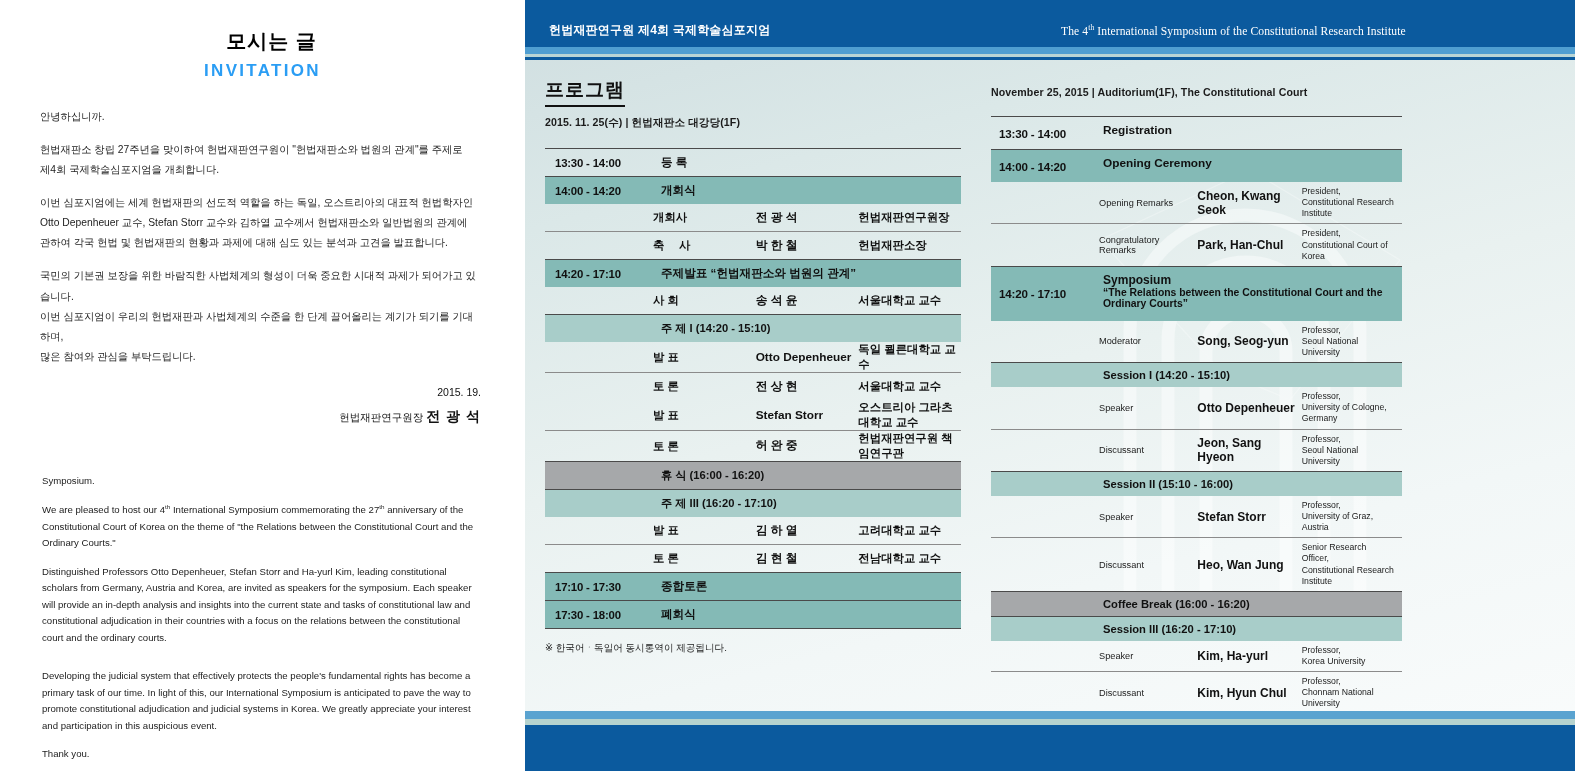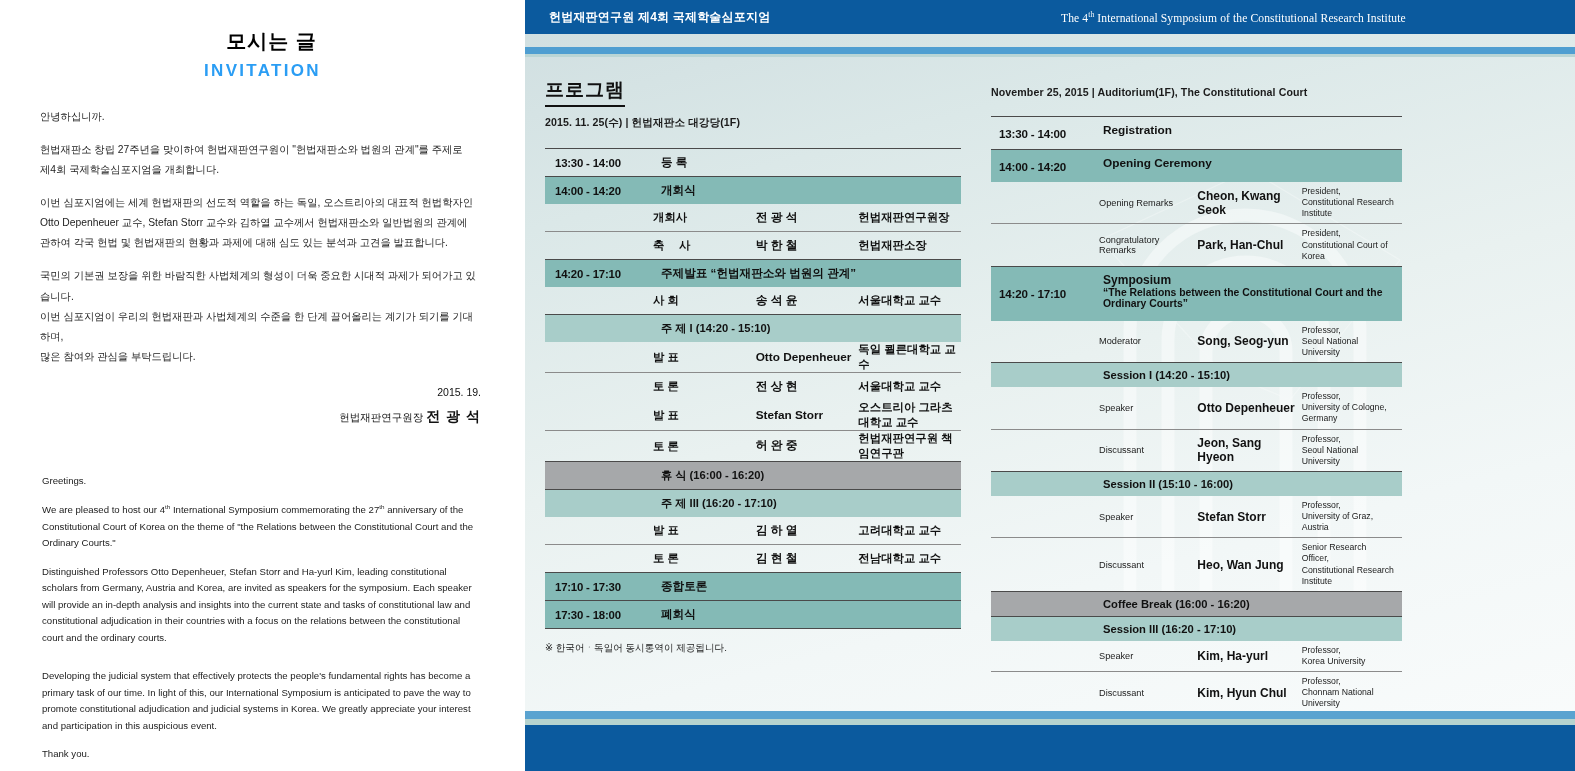--- a/index.html
+++ b/index.html
@@ -22,21 +22,21 @@
 
   .en-body { margin:44px 44px 0 42px; color:#1c1c1c; font-size:9.6px; line-height:1.72; }
   .en-body p { margin-bottom:12px; }
   .en-body .gap { height:10px; }
   sup { font-size:0.65em; vertical-align:super; }
 
   
   .right { position:relative; width:1050px; height:771px; flex:0 0 1050px; overflow:hidden;
            background:linear-gradient(165deg,#cfdee0 0%,#dbe8e8 22%,#e9f1f0 48%,#f2f7f7 70%,#fafcfc 100%); }
 
-  .hdr-bar { position:absolute; left:0; top:0; width:1050px; height:34px; background:#0b5a9e;
+  .hdr-bar { position:absolute; left:0; top:0; width:1050px; height:60px; background:#0b5a9e;
              display:flex; align-items:center; }
   .hdr-bar .ko { margin-left:24px; color:#fff; font-size:12px; font-weight:700; letter-spacing:.2px; }
   .hdr-bar .en { position:absolute; left:536px; color:#fff; font-size:11.6px; letter-spacing:.1px;font-family:Liberation Serif, serif; }
   .hdr-accent1 { position:absolute; left:0; top:47px; width:1050px; height:7px; background:#4f9ed1; }
   .hdr-accent2 { position:absolute; left:0; top:54px; width:1050px; height:3px; background:#b9d5d5; }
 
   .ftr-accent1 { position:absolute; left:0; bottom:52px; width:1050px; height:8px; background:#5aa3d0; }
   .ftr-accent2 { position:absolute; left:0; bottom:46px; width:1050px; height:6px; background:#b6d3cf; }
   .ftr-bar { position:absolute; left:0; bottom:0; width:1050px; height:46px; background:#0b5a9e; }
 
@@ -107,21 +107,21 @@
       <p>국민의 기본권 보장을 위한 바람직한 사법체계의 형성이 더욱 중요한 시대적 과제가 되어가고 있습니다.<br>이번 심포지엄이 우리의 헌법재판과 사법체계의 수준을 한 단계 끌어올리는 계기가 되기를 기대하며,<br>많은 참여와 관심을 부탁드립니다.</p>
     </div>
 
     <div class="ko-sign">
       <div>2015. 19.</div>
       <div><span class="rolelbl">헌법재판연구원장</span>
            <span class="nm">전 광 석</span></div>
     </div>
 
     <div class="en-body">
-      <p>Greetings.</p>
+      <p>Symposium.</p>
       <p><span>We are pleased to host our 4</span><sup>th</sup><span> International Symposium commemorating the 27</span><sup>th</sup><span> anniversary of the Constitutional Court of Korea on the theme of "the Relations between the Constitutional Court and the Ordinary Courts."</span></p>
       <p>Distinguished Professors Otto Depenheuer, Stefan Storr and Ha-yurl Kim, leading constitutional scholars from Germany, Austria and Korea, are invited as speakers for the symposium. Each speaker will provide an in-depth analysis and insights into the current state and tasks of constitutional law and constitutional adjudication in their countries with a focus on the relations between the constitutional court and the ordinary courts.</p>
       <div class="gap"></div>
       <p>Developing the judicial system that effectively protects the people's fundamental rights has become a primary task of our time. In light of this, our International Symposium is anticipated to pave the way to promote constitutional adjudication and judicial systems in Korea. We greatly appreciate your interest and participation in this auspicious event.</p>
       <p>Thank you.</p>
     </div>
 
   </div>
 
   <div class="right">

